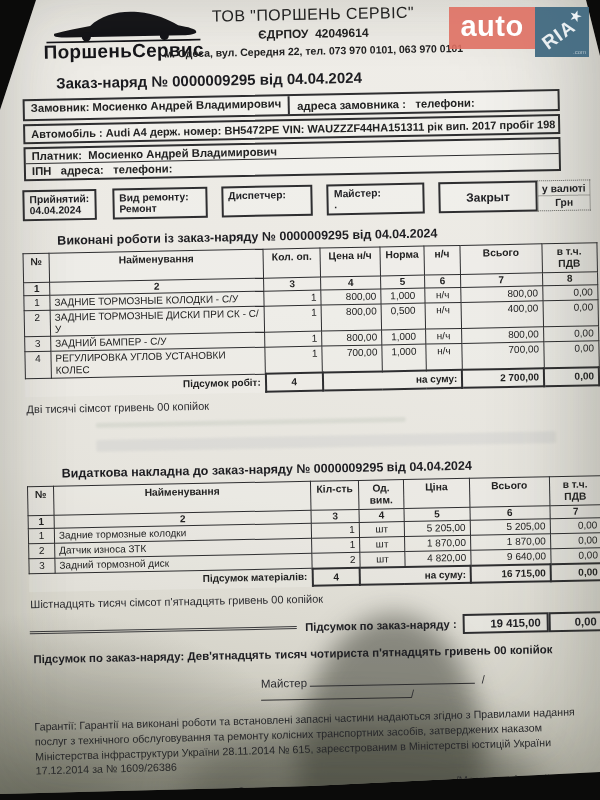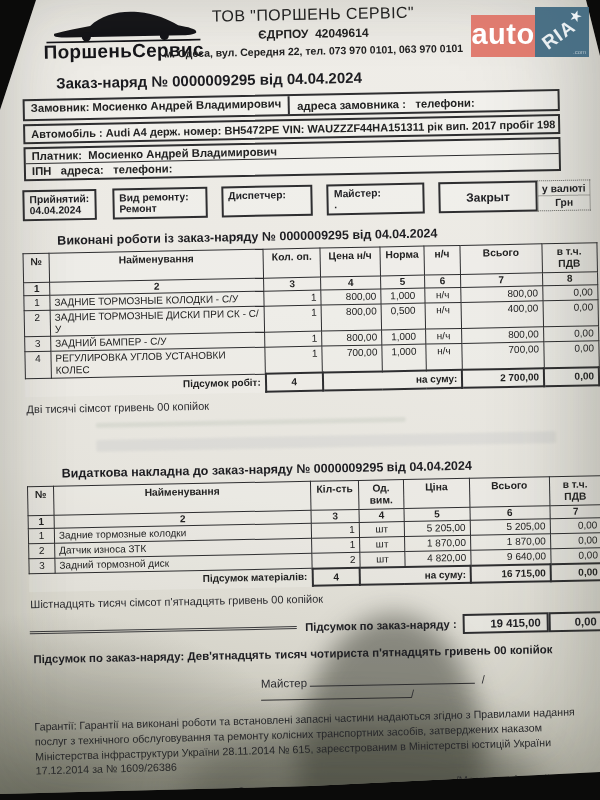--- a/index.html
+++ b/index.html
@@ -30,21 +30,21 @@
   .logo{position:absolute;left:30px;top:5px;width:200px;text-align:center;}
   .logo svg{display:block;margin:0 auto;}
   .logo-name{font-size:19px;font-weight:bold;letter-spacing:.3px;color:#17171b;margin-top:-2px;}
   .hdr-center{position:absolute;left:120px;top:6px;width:400px;text-align:center;color:#222;}
   .company-name{font-size:16px;letter-spacing:.4px;}
   .company-code{font-size:12px;font-weight:bold;margin-top:3px;}
   .company-addr{font-size:10.5px;font-weight:bold;margin-top:4px;white-space:nowrap;}
 
   
   .wm{position:absolute;top:7px;right:11px;display:flex;align-items:flex-start;z-index:5;}
-  .wm-auto{margin-top:8px;width:64px;height:42px;display:flex;align-items:center;justify-content:center;
+  .wm-auto{width:86px;height:42px;display:flex;align-items:center;justify-content:center;
     color:#fff;font-weight:bold;font-size:29px;letter-spacing:.5px;padding-bottom:3px;box-sizing:border-box;}
   .wm-ria{width:54px;height:50px;position:relative;overflow:hidden;}
   .wm-ria .ria{position:absolute;left:6px;top:17px;color:#e9eef1;font-weight:bold;font-size:19px;
     transform:rotate(-36deg);letter-spacing:1px;}
   .wm-ria .star{position:absolute;right:7px;top:0px;color:#eef2f4;font-size:15px;transform:rotate(18deg);}
   .wm-ria .com{position:absolute;right:3px;bottom:2px;color:rgba(255,255,255,.55);font-size:6px;}
 
   
   .doc-title{margin:8px 0 0 62px;font-size:15px;font-weight:bold;color:#1c1c20;}
   .info{margin:7px 35px 0 28px;font-size:11.3px;font-weight:bold;color:#222;}

